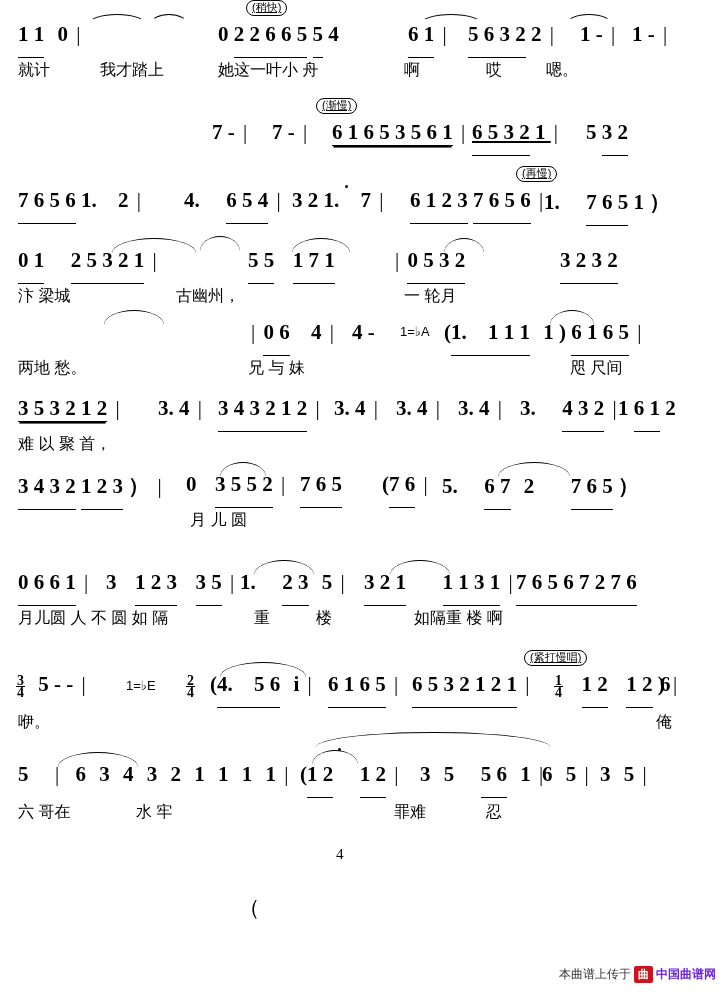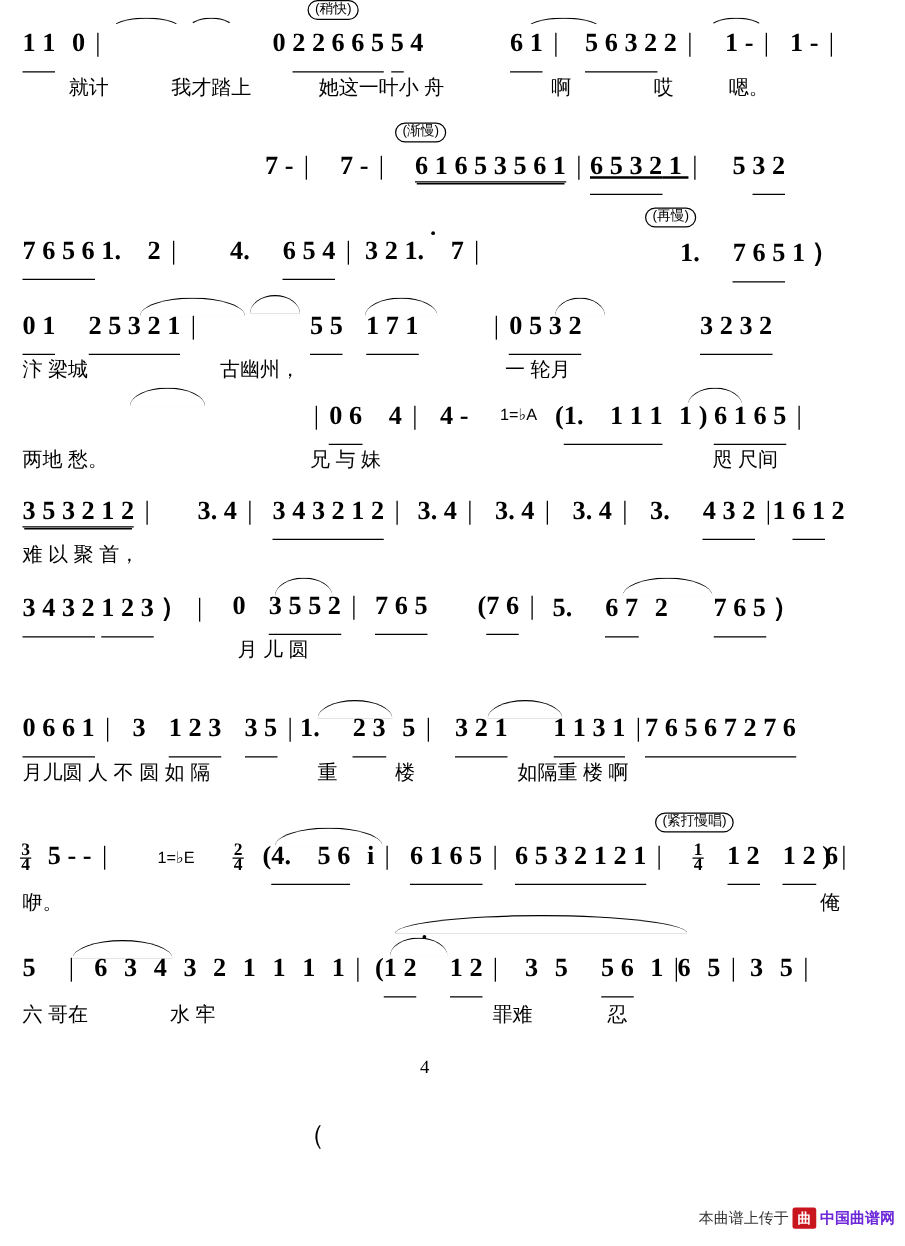--- a/index.html
+++ b/index.html
@@ -51,20 +51,21 @@
     font-family: "Liberation Sans", sans-serif;
     font-size: 11px;
     font-weight: normal;
     color: #000;
     border: 1px solid #000;
     border-radius: 9px;
     padding: 0px 5px 1px 5px;
     line-height: 13px;
     background: #fff;
     white-space: nowrap;
+    text-decoration: underline;
   }
   
   .u1 { border-bottom: 1.6px solid #000; padding-bottom: 11px; }
   .u2 { border-bottom: 1.6px solid #000; padding-bottom: 1px; box-shadow: 0 3px 0 -1.4px #000; }
   .bar { display: inline-block; padding: 0 3px; font-weight: normal; }
   .sp { display: inline-block; width: 8px; }
   .sp2 { display: inline-block; width: 16px; }
   .sp3 { display: inline-block; width: 26px; }
   
   .slur {
@@ -166,21 +167,21 @@
       <span class="abs" style="left:632px;">1 -
         <span class="bar">|</span>
       </span>
 
       <span class="slur" style="left:88px; top:-8px; width:56px;"></span>
       <span class="slur" style="left:150px; top:-8px; width:36px;"></span>
       <span class="slur" style="left:420px; top:-8px; width:60px;"></span>
       <span class="slur" style="left:566px; top:-8px; width:44px;"></span>
       <span class="tempo" style="left:246px; top:-22px;">(稍快)</span>
     </div>
-    <div class="lyr" style="top:4px;margin-left:37px;">
+    <div class="lyr" style="top:4px;">
       <span class="abs" style="left:18px;">就计</span>
       <span class="abs" style="left:100px;">我才踏上</span>
       <span class="abs" style="left:218px;">她这一叶小 舟</span>
       <span class="abs" style="left:404px;">啊</span>
       <span class="abs" style="left:486px;">哎</span>
       <span class="abs" style="left:546px;">嗯。</span>
     </div>
   </div>
 
   <div class="sys" style="top:120px;">
@@ -213,20 +214,25 @@
         <span class="sp2"></span>2
         <span class="bar">|</span>
       </span>
       <span class="abs" style="left:184px;">4.
         <span class="sp2"></span>
         <span class="u1">6 5 4</span>
         <span class="bar">|</span>
       </span>
       <span class="abs" style="left:292px;">3 2 1.
         <span class="sp2"></span>7
+        <span class="bar">|</span>
+      </span>
+      <span class="abs" style="left:410px;">
+        <span class="u1">6 1 2 3</span>
+        <span class="u1">7 6 5 6</span>
         <span class="bar">|</span>
       </span>
       <span class="abs" style="left:544px;">1.
         <span class="sp2"></span>
         <span class="u1">7 6 5</span> 1 ）
       </span>
       <span class="dotabove" style="left:345px; top:-3px;"></span>
       <span class="tempo" style="left:516px; top:-22px;">(再慢)</span>
     </div>
   </div>

